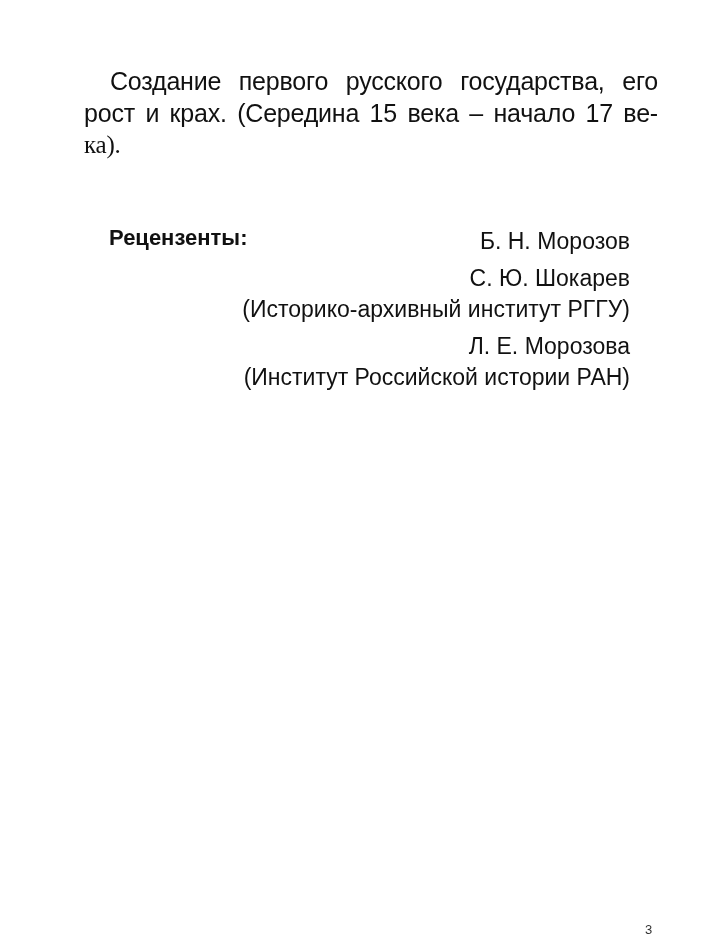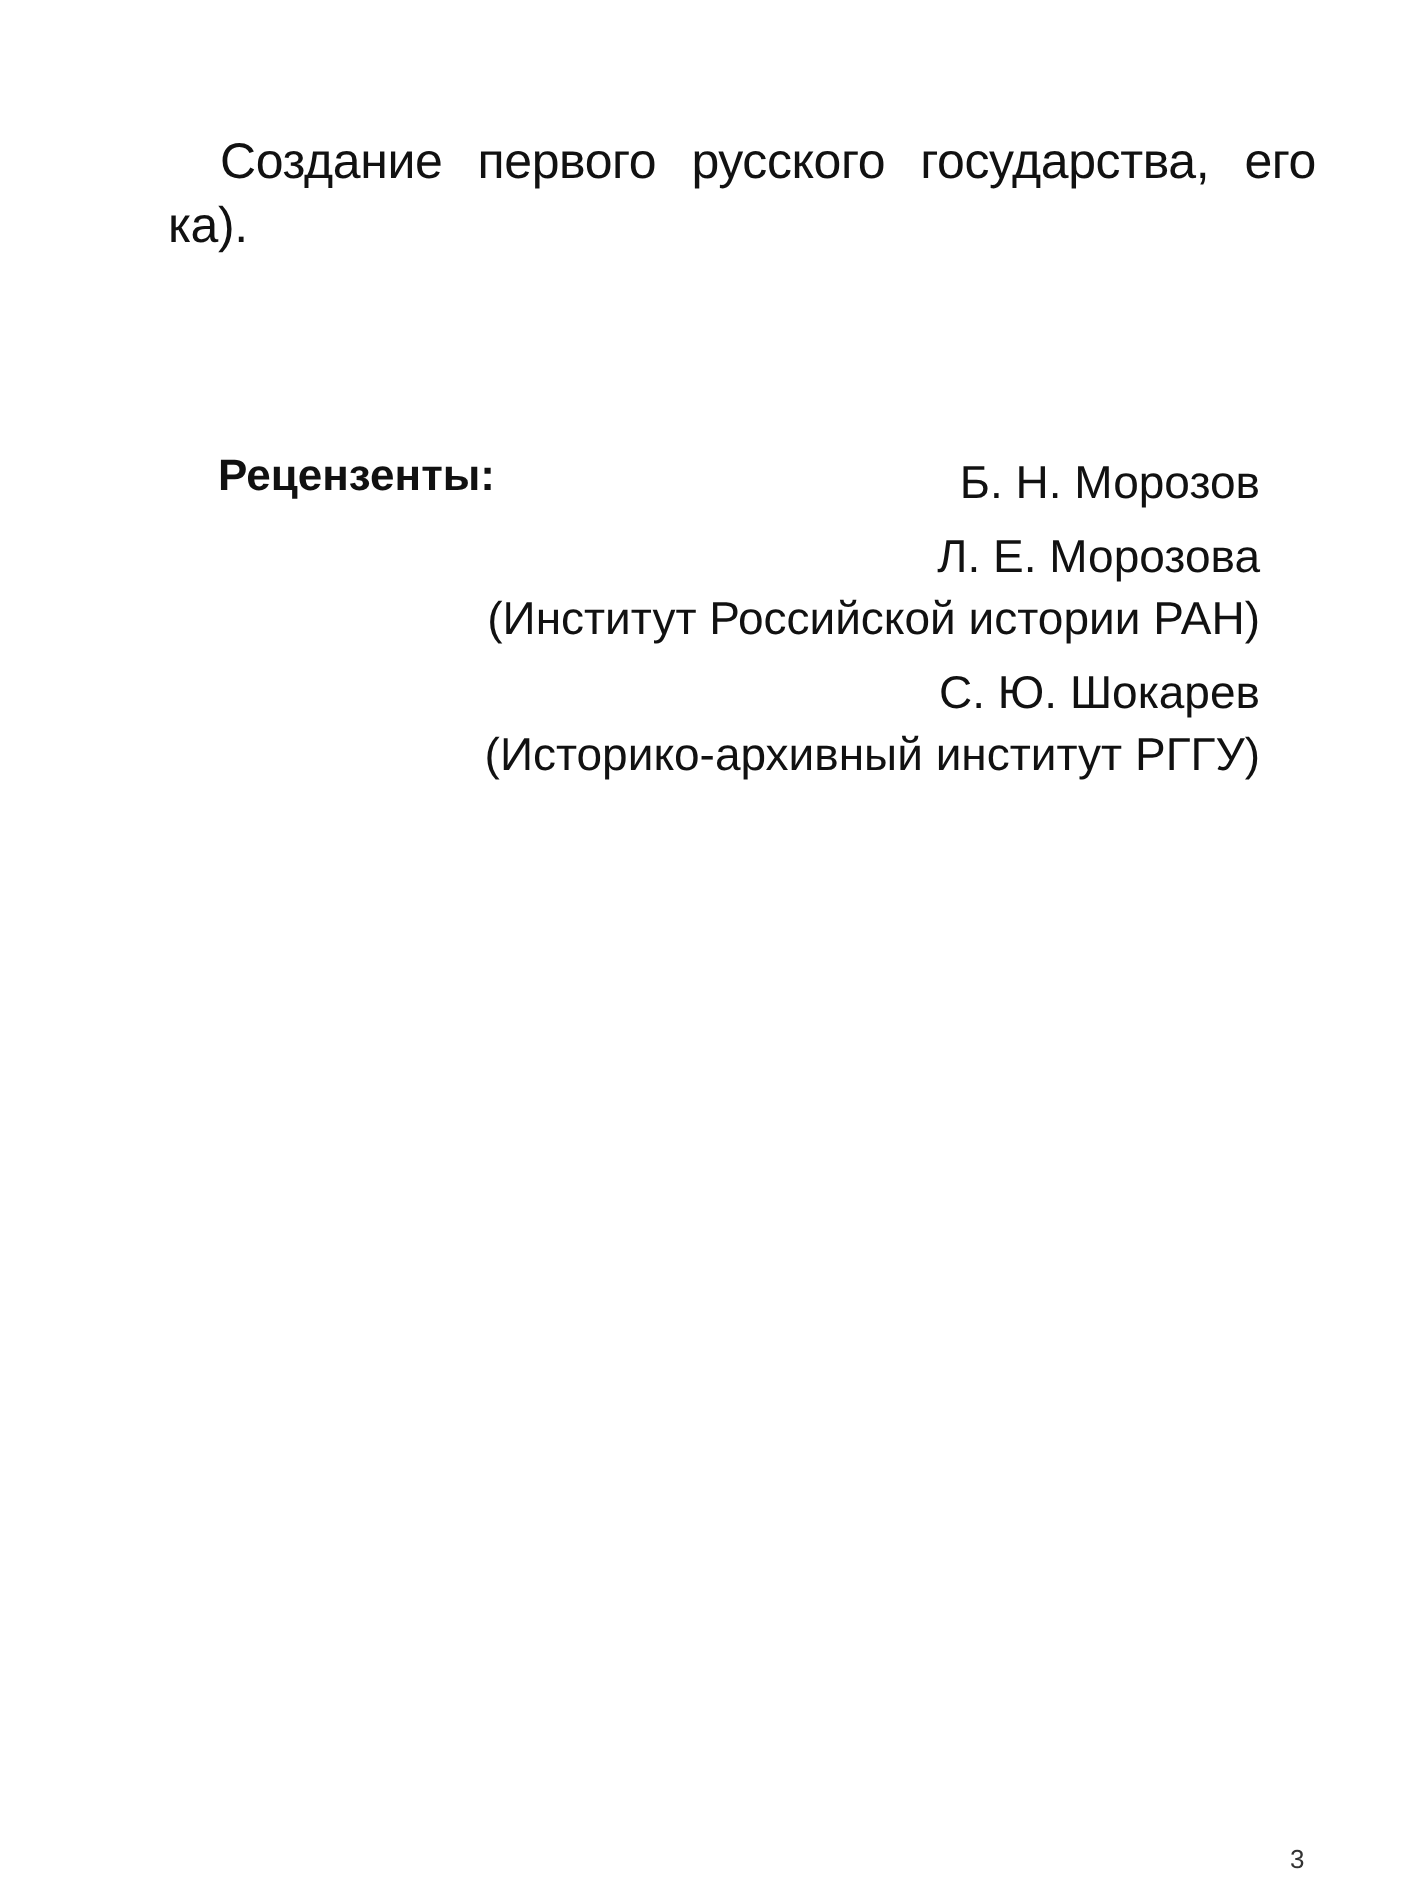--- a/index.html
+++ b/index.html
@@ -33,21 +33,21 @@
     letter-spacing: -0.2px;
   }
   .intro-line {
     display: block;
     text-align: justify;
     text-align-last: justify;
     text-indent: 0;
     white-space: nowrap;
   }
   .intro-line.first { padding-left: 26px; }
-  .intro-line.last { text-align-last: left; }
+  .intro-line.last { text-align-last: left; font-family: Liberation Serif, serif; }
   .reviewers-title {
     position: absolute;
     left: 109px;
     top: 188px;
     font-size: 22px;
     font-weight: bold;
     line-height: 28px;
     margin-top: 36px;
   }
   .reviewers {
@@ -74,33 +74,34 @@
     color: #333333;
   }
 </style>
 </head>
 <body>
 
 <div class="page">
 
   <div class="intro">
     <span class="intro-line first">Создание первого русского государства, его</span>
+    <span class="intro-line">рост и крах. (Середина 15 века – начало 17 ве-</span>
     <span class="intro-line last">ка).</span>
   </div>
 
   <div class="reviewers-title">Рецензенты:</div>
 
   <div class="reviewers">
     <div class="reviewer">
       <span class="reviewer-name">Б. Н. Морозов</span>
     </div>
     <div class="reviewer">
+      <span class="reviewer-name">С. Ю. Шокарев</span>
+      <span class="reviewer-inst">(Историко-архивный институт РГГУ)</span>
+    </div>
+    <div class="reviewer">
       <span class="reviewer-name">Л. Е. Морозова</span>
       <span class="reviewer-inst">(Институт Российской истории РАН)</span>
-    </div>
-    <div class="reviewer">
-      <span class="reviewer-name">С. Ю. Шокарев</span>
-      <span class="reviewer-inst">(Историко-архивный институт РГГУ)</span>
     </div>
   </div>
 
   <div class="page-number">3</div>
 </div>
 
 </body></html>

